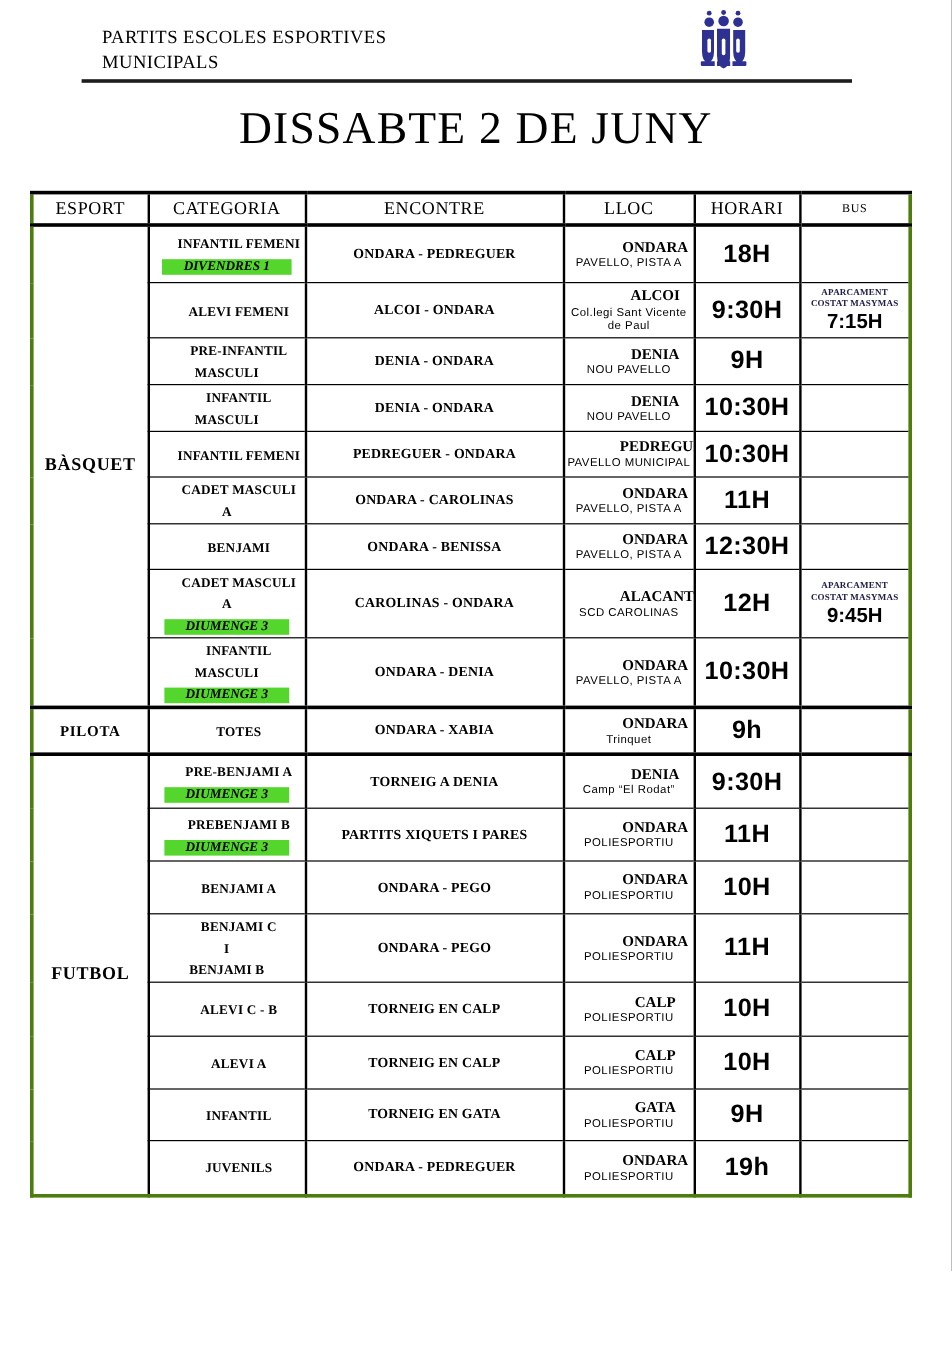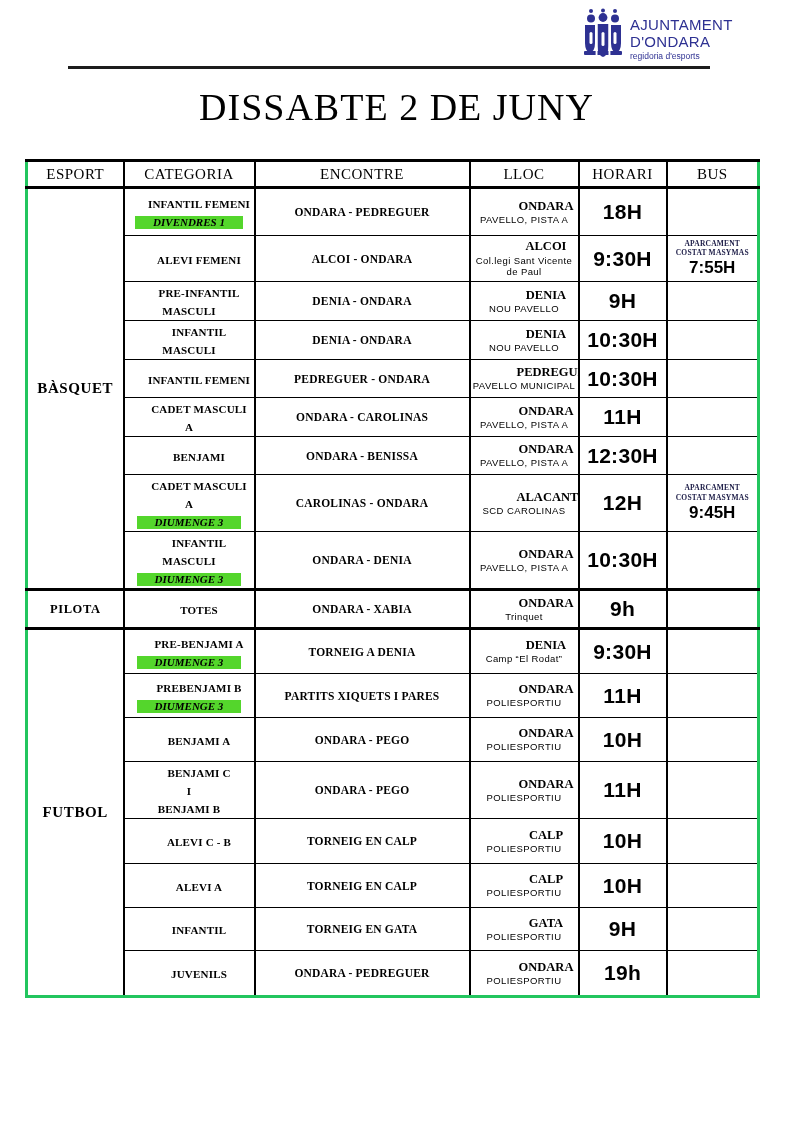--- a/index.html
+++ b/index.html
@@ -22,31 +22,31 @@
   .rule { margin:0 0 0 68px; width:642px; height:3px; background:#1d1d1d; }
   
   .page-title {
     margin-top:16px; text-align:center;
     font-size:38px; letter-spacing:1px; font-weight:400;
   }
   
   table.schedule {
     border-collapse:collapse; table-layout:fixed;
     margin:30px 0 0 25px; width:732px;
-    border:3px solid #22c55e;
+    border:3px solid #4d7c0f;
   }
   .schedule th, .schedule td {
     border:1px solid #000;
     border-left-width:2px; border-right-width:2px;
     text-align:center; vertical-align:middle; padding:1px 2px;
     overflow:hidden;
   }
   .schedule thead th { border-top-width:3px; border-bottom-width:3px; height:22px; font-weight:400; }
   .th-main { font-size:15px; letter-spacing:0.5px; }
-  .th-bus  { font-size:15px; letter-spacing:0.5px;margin-left:40px; }
+  .th-bus  { font-size:10px; letter-spacing:0.5px;margin-left:40px; }
   tr.sec td { border-top-width:3px; }
   .esport-cell { font-weight:bold; font-size:15px; letter-spacing:0.6px; }
   .esport-cell.small { font-size:12.5px;margin-top:41px; }
   .cat  { font-weight:bold; font-size:11px; letter-spacing:0.2px; white-space:pre-line; line-height:1.25;margin-left:20px; }
   .note {
     display:inline-block; font-weight:bold; font-style:italic; font-size:11px;
     background:var(--hl,#54d62c); padding:0 18px; line-height:1.2;
   }
   .enc  { font-weight:bold; font-size:11.5px; letter-spacing:0.2px;margin-left:16px; }
   .lloc-main { display:block; font-weight:bold; font-size:12.5px; line-height:1.15;margin-left:44px; }
@@ -66,20 +66,22 @@
     display:block; font-family:"Liberation Sans","DejaVu Sans",sans-serif;
     font-weight:bold; font-size:17px; margin-top:1px;
   }
 </style>
 </head>
 <body>
 
 <div class="page">
 
   <div class="top-header">
+    <div class="header-title">PARTITS ESCOLES ESPORTIVES
+MUNICIPALS</div>
     <div class="logo">
       <svg class="logo-icon" viewBox="0 0 40 50" xmlns="http://www.w3.org/2000/svg">
         <g fill="#2e3192">
           <circle cx="8" cy="3" r="2"></circle>
             <circle cx="20" cy="2.4" r="2"></circle>
             <circle cx="32" cy="3" r="2"></circle>
           <circle cx="8" cy="10.5" r="4"></circle>
             <circle cx="20" cy="9.5" r="4.4"></circle>
             <circle cx="32" cy="10.5" r="4"></circle>
           <path d="M2 17 h10 v18 q0 8 -5 10 q-5 -2 -5 -10 z"></path>
@@ -89,25 +91,20 @@
           <rect x="22" y="43" width="17" height="4" rx="1"></rect>
         </g>
         <g fill="#ffffff">
           <rect x="12.6" y="14" width="1.9" height="34"></rect>
           <rect x="25.5" y="14" width="1.9" height="34"></rect>
           <rect x="6.5" y="24" width="3" height="12" rx="1.5"></rect>
           <rect x="18.5" y="24" width="3" height="14" rx="1.5"></rect>
           <rect x="30.5" y="24" width="3" height="12" rx="1.5"></rect>
         </g>
       </svg>
-      <div class="logo-text" style="color:#2e3192">
-        <div class="logo-name">AJUNTAMENT
-D'ONDARA</div>
-        <div class="logo-sub">regidoria d'esports</div>
-      </div>
     </div>
   </div>
   <div class="rule"></div>
 
   <div class="page-title">DISSABTE 2 DE JUNY</div>
 
   <table class="schedule">
     <colgroup>
       <col style="width:97px">
         <col style="width:131px">
@@ -143,21 +140,21 @@
         <td class="enc">ALCOI - ONDARA</td>
         <td>
             <span class="lloc-main">ALCOI</span>
             <span class="lloc-sub">Col.legi Sant Vicente
 de Paul</span>
           </td>
         <td class="hora">9:30H</td>
         <td>
             <span class="bus-note">APARCAMENT
 COSTAT MASYMAS</span>
-            <span class="bus-time">7:55H</span>
+            <span class="bus-time">7:15H</span>
           </td>
       </tr>
       <tr style="height:35px">
         <td><span class="cat">PRE-INFANTIL
 MASCULI</span></td>
         <td class="enc">DENIA - ONDARA</td>
         <td>
             <span class="lloc-main">DENIA</span>
             <span class="lloc-sub">NOU PAVELLO</span>
           </td>

